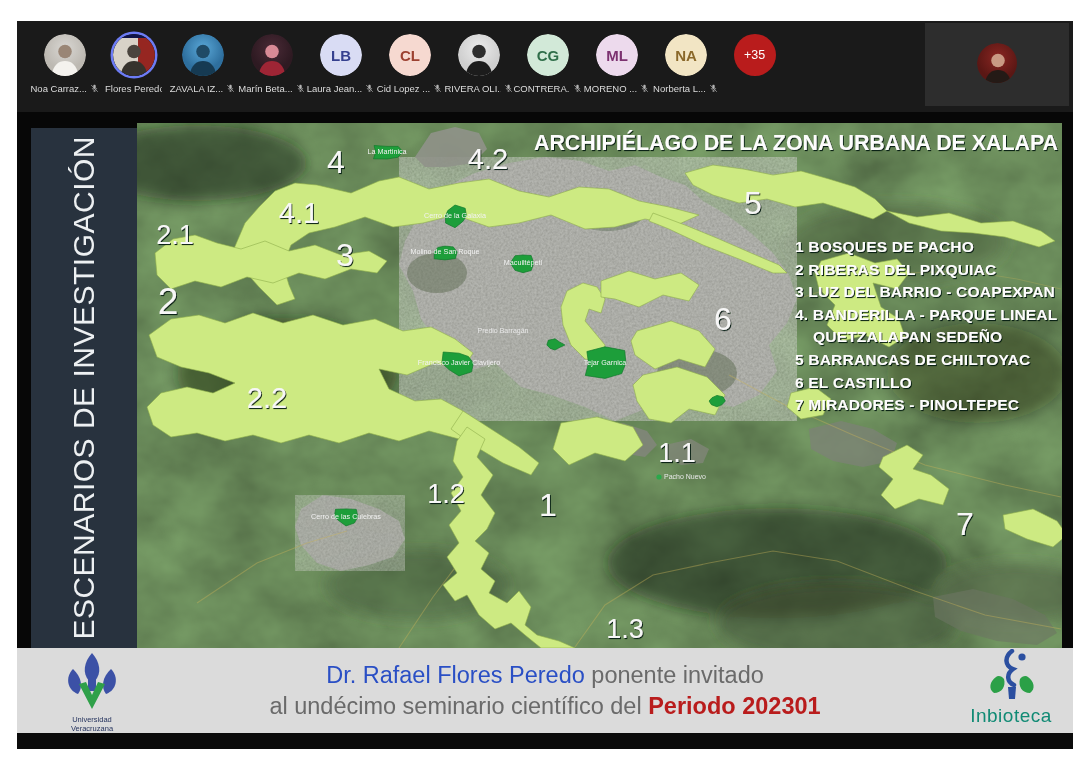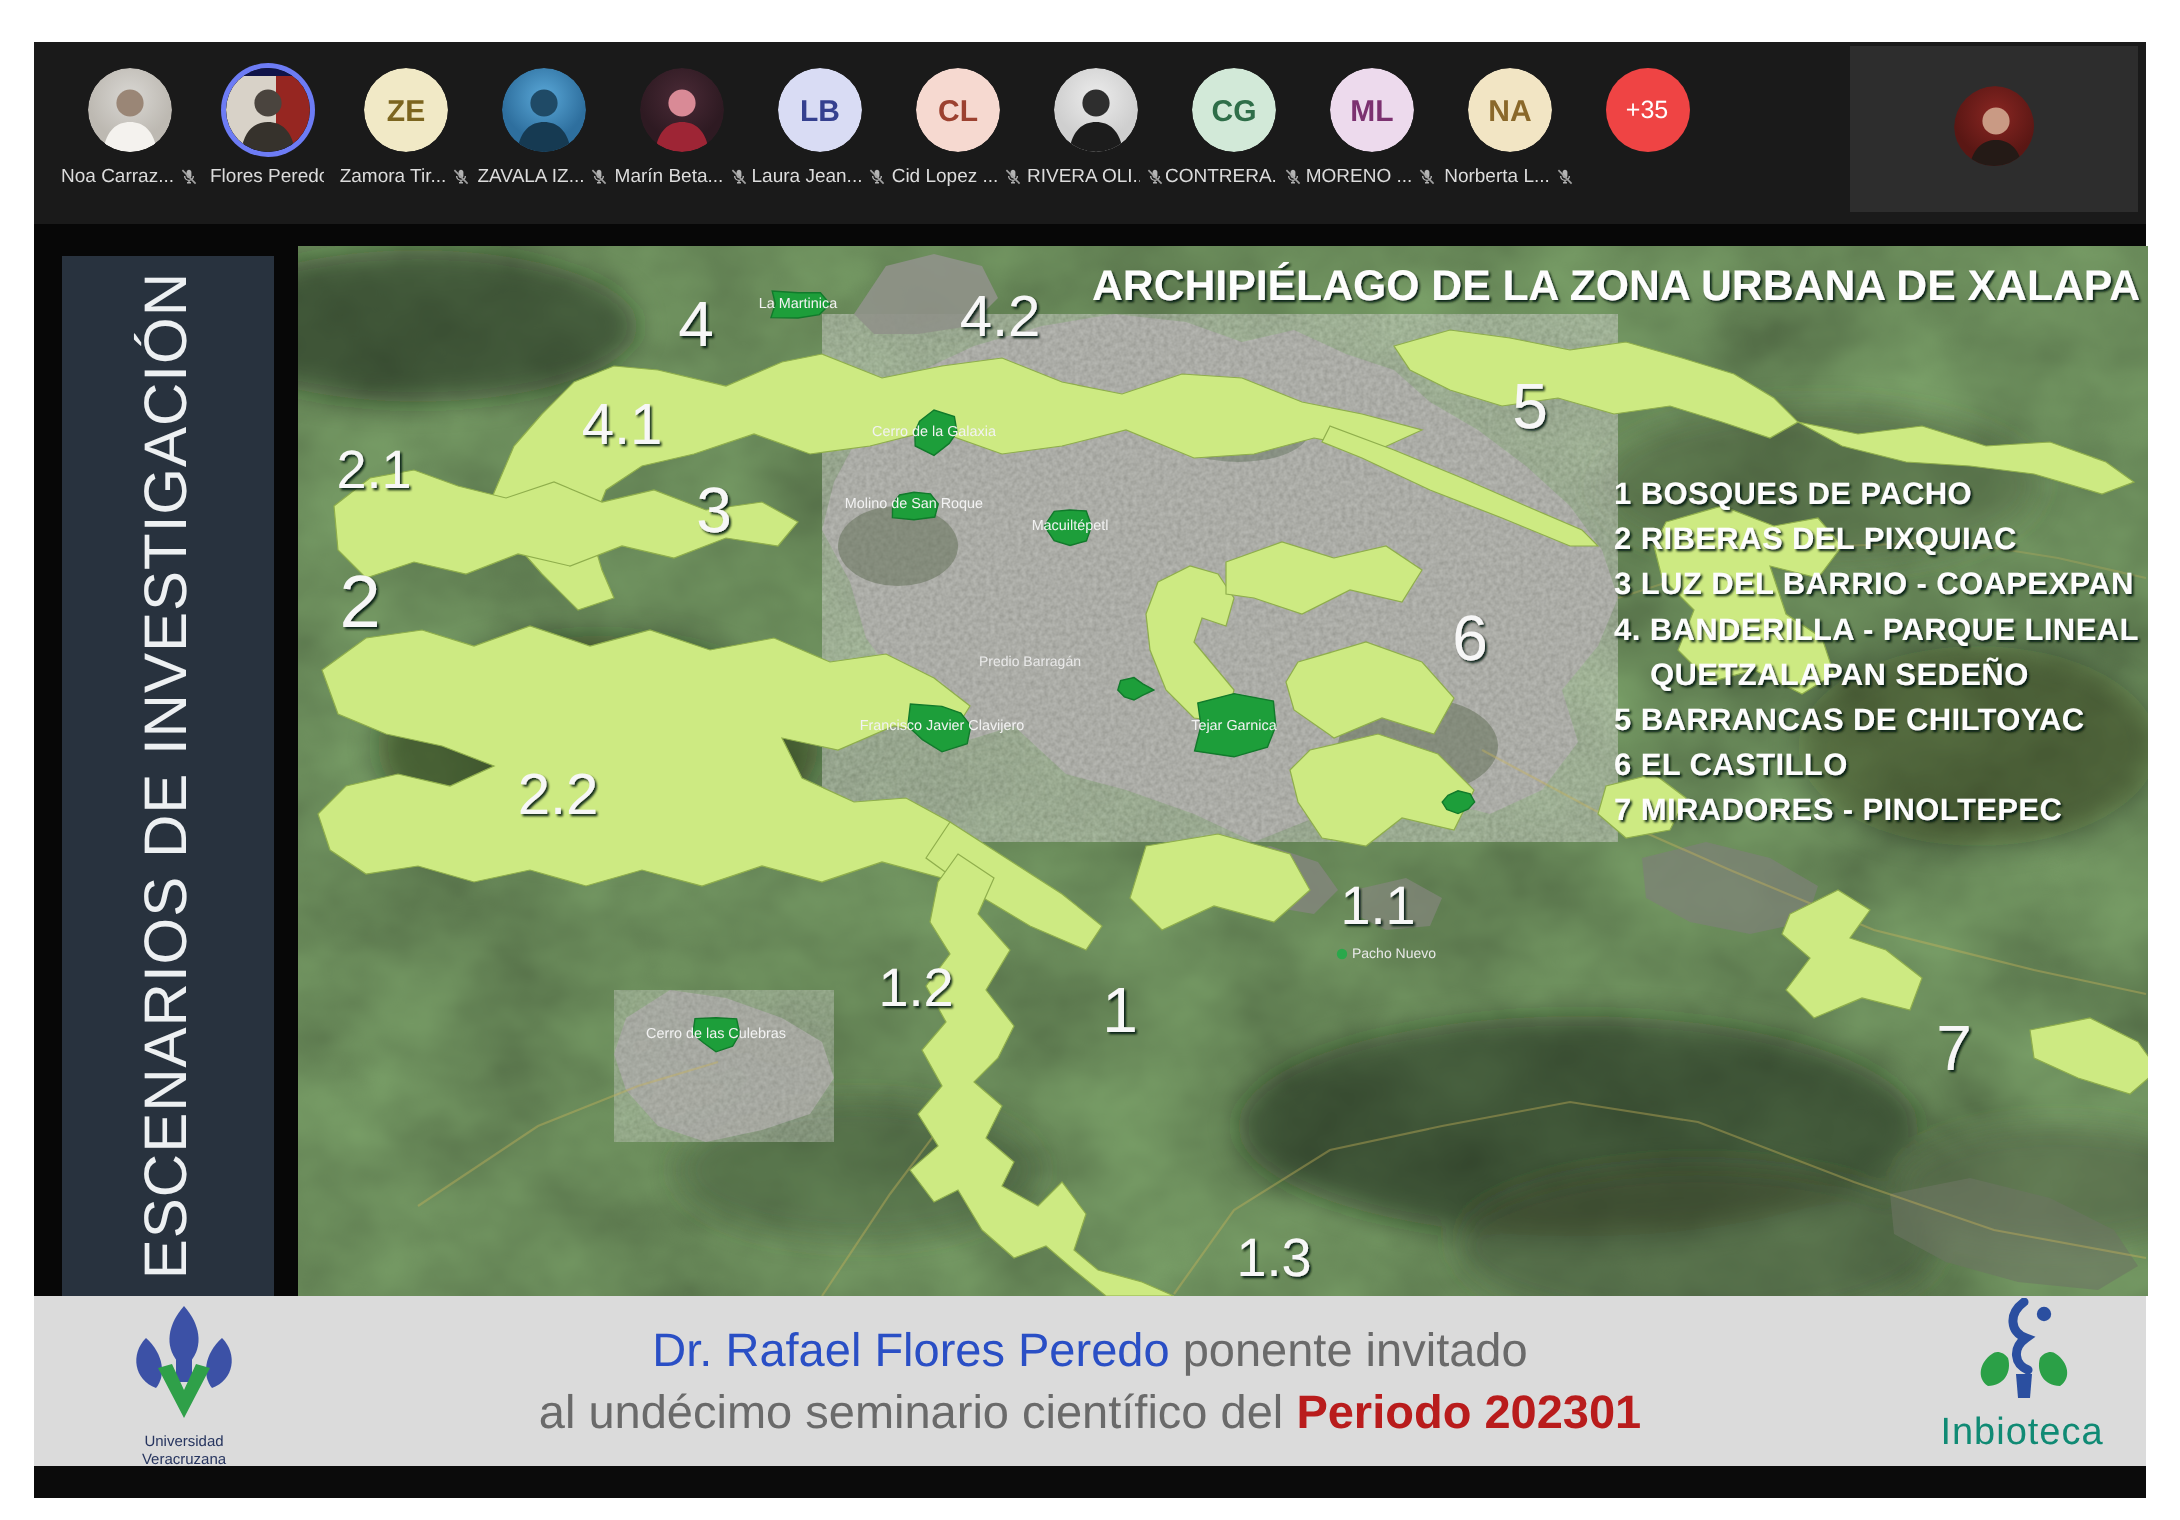--- a/index.html
+++ b/index.html
@@ -18,21 +18,21 @@
   .mic{margin-left:3px;flex:0 0 auto;opacity:.85;}
   .active-tile{position:absolute;left:908px;top:2px;width:144px;height:83px;background:#2d2d2d;}
   .active-tile .p-avatar{position:absolute;left:52px;top:20px;width:40px;height:40px;}
 
   
   .slide{position:absolute;left:0;top:91px;width:1056px;height:637px;background:#070707;}
   .sidebar{position:absolute;left:14px;top:16px;width:106px;height:520px;background:#28323e;
            display:flex;align-items:center;justify-content:center;}
   .sidebar-title{writing-mode:vertical-rl;transform:rotate(180deg);font-size:30px;color:#edf0f2;
                  letter-spacing:.5px;white-space:nowrap;}
-  .mapwrap{position:absolute;left:132px;top:11px;width:925px;height:525px;}
+  .mapwrap{position:absolute;left:120px;top:11px;width:925px;height:525px;}
 
   
   .banner{position:absolute;left:0;top:627px;width:1056px;height:85px;background:#dbdbdb;}
   .banner-text{position:absolute;left:0;top:0;width:100%;height:100%;display:flex;flex-direction:column;
                align-items:center;justify-content:center;line-height:31px;font-size:23.5px;}
   .t-blue{color:#2a4fc5;}
   .t-gray{color:#6a6a6a;}
   .t-dark{color:#b91c1c;font-weight:bold;}
   .uv-logo{position:absolute;left:34px;top:3px;width:82px;height:80px;text-align:center;}
   .uv-caption{font-size:7.5px;color:#27355f;margin-top:-2px;}
@@ -97,34 +97,20 @@
                   <rect x="0" y="38" width="42" height="4" fill="#10144a"></rect>
                   <circle cx="21" cy="17.5" r="6.8" fill="#4a443e"></circle>
                   <path d="M7.5,42 C9,31 14.5,27 21,27 C27.5,27 33,31 34.5,42 Z" fill="#36322c"></path>
                 </g>
               </svg></div>
     <div class="p-nameRow">
       <span class="p-name">Flores Peredo R...</span>
     </div>
   </div>
 
-  <div class="p-item">
-    <div class="p-avatar"><svg width="42" height="42" viewBox="0 0 42 42">
-                <circle cx="21" cy="21" r="21" fill="#f1e9c6"></circle>
-                <text x="21" y="26.5" text-anchor="middle" font-size="15" font-weight="bold" fill="#7c651f">ZE</text>
-              </svg></div>
-    <div class="p-nameRow">
-      <span class="p-name">Zamora Tir...</span>
-    <svg class="mic" width="9" height="11" viewBox="0 0 12 12">
-                <path d="M6 1.1c-.9 0-1.6.7-1.6 1.6v2.5c0 .9.7 1.6 1.6 1.6s1.6-.7 1.6-1.6V2.7C7.6 1.8 6.9 1.1 6 1.1z" fill="#cfcfcf"></path>
-                <path d="M3.1 5.3c0 1.6 1.3 2.9 2.9 2.9s2.9-1.3 2.9-2.9M6 8.2v1.5M4.7 9.8h2.6" stroke="#cfcfcf" fill="none" stroke-width=".9"></path>
-                <path d="M1.6 1.4l8.8 9" stroke="#b9b9b9" stroke-width="1.1"></path>
-              </svg>
-            </div>
-  </div>
 
   <div class="p-item">
     <div class="p-avatar"><svg width="42" height="42" viewBox="0 0 42 42">
                 <defs>
                   <radialGradient id="gp2" cx="50%" cy="35%">
                     <stop offset="0%" stop-color="#5aa8d8"></stop>
                     <stop offset="100%" stop-color="#2e6f9e"></stop>
                   </radialGradient>
                   <clipPath id="cp2">
                     <circle cx="21" cy="21" r="21"></circle>
@@ -269,21 +255,21 @@
     <div class="p-nameRow">
       <span class="p-name">Norberta L...</span>
     <svg class="mic" width="9" height="11" viewBox="0 0 12 12">
                 <path d="M6 1.1c-.9 0-1.6.7-1.6 1.6v2.5c0 .9.7 1.6 1.6 1.6s1.6-.7 1.6-1.6V2.7C7.6 1.8 6.9 1.1 6 1.1z" fill="#cfcfcf"></path>
                 <path d="M3.1 5.3c0 1.6 1.3 2.9 2.9 2.9s2.9-1.3 2.9-2.9M6 8.2v1.5M4.7 9.8h2.6" stroke="#cfcfcf" fill="none" stroke-width=".9"></path>
                 <path d="M1.6 1.4l8.8 9" stroke="#b9b9b9" stroke-width="1.1"></path>
               </svg>
             </div>
   </div>
 <div class="p-item">
-            <div class="p-avatar" style="background:#ef4444;display:flex;align-items:center;justify-content:center">
+            <div class="p-avatar" style="background:#b91c1c;display:flex;align-items:center;justify-content:center">
               <span style="color:#fff;font-size:12.5px">+35</span>
             </div>
           </div>
         </div>
       <div class="active-tile">
         <div class="p-avatar" id="active-avatar"><svg width="42" height="42" viewBox="0 0 42 42">
               <defs>
                 <radialGradient id="gp5" cx="50%" cy="35%">
                   <stop offset="0%" stop-color="#8a2622"></stop>
                   <stop offset="100%" stop-color="#5a1714"></stop>

